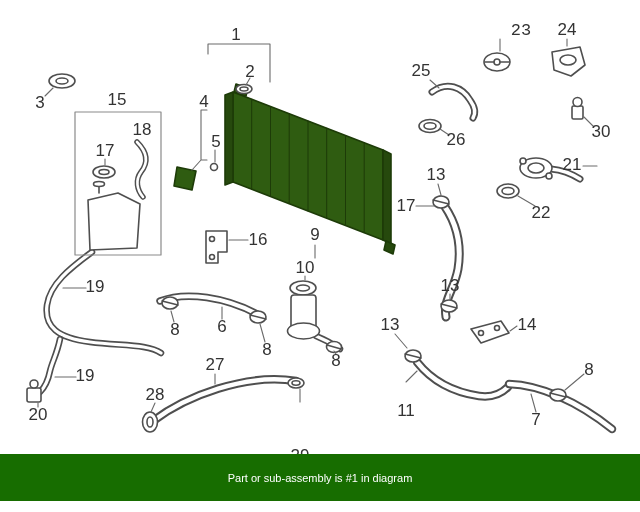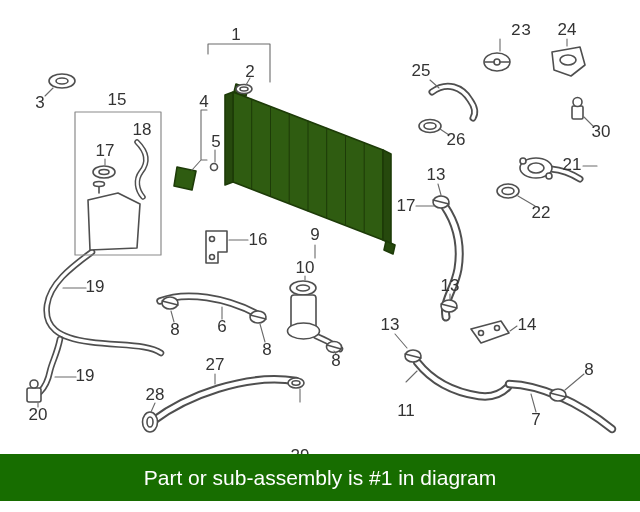--- a/index.html
+++ b/index.html
@@ -13,21 +13,21 @@
   #callouts{position:absolute;left:0;top:0;width:640px;height:512px;pointer-events:none;}
   .callout{
     position:absolute;transform:translate(-50%,-50%);
     font-size:17px;color:#333333;white-space:nowrap;
   }
   #banner{
     position:absolute;left:0;right:0;top:454px;height:47px;
     display:flex;flex-direction:column;justify-content:center;align-items:center;
     text-align:center;
   }
-  #banner .line{font-size:21px;line-height:22px;}
+  #banner .line{font-size:11px;line-height:22px;}
 </style>
 </head>
 <body>
 
 <div id="stage">
 
   <svg width="640" height="512" viewBox="0 0 640 512">
     <g stroke="#4f4f4f" stroke-width="1.6" fill="none" stroke-linecap="round" stroke-linejoin="round">
 
       <g>

